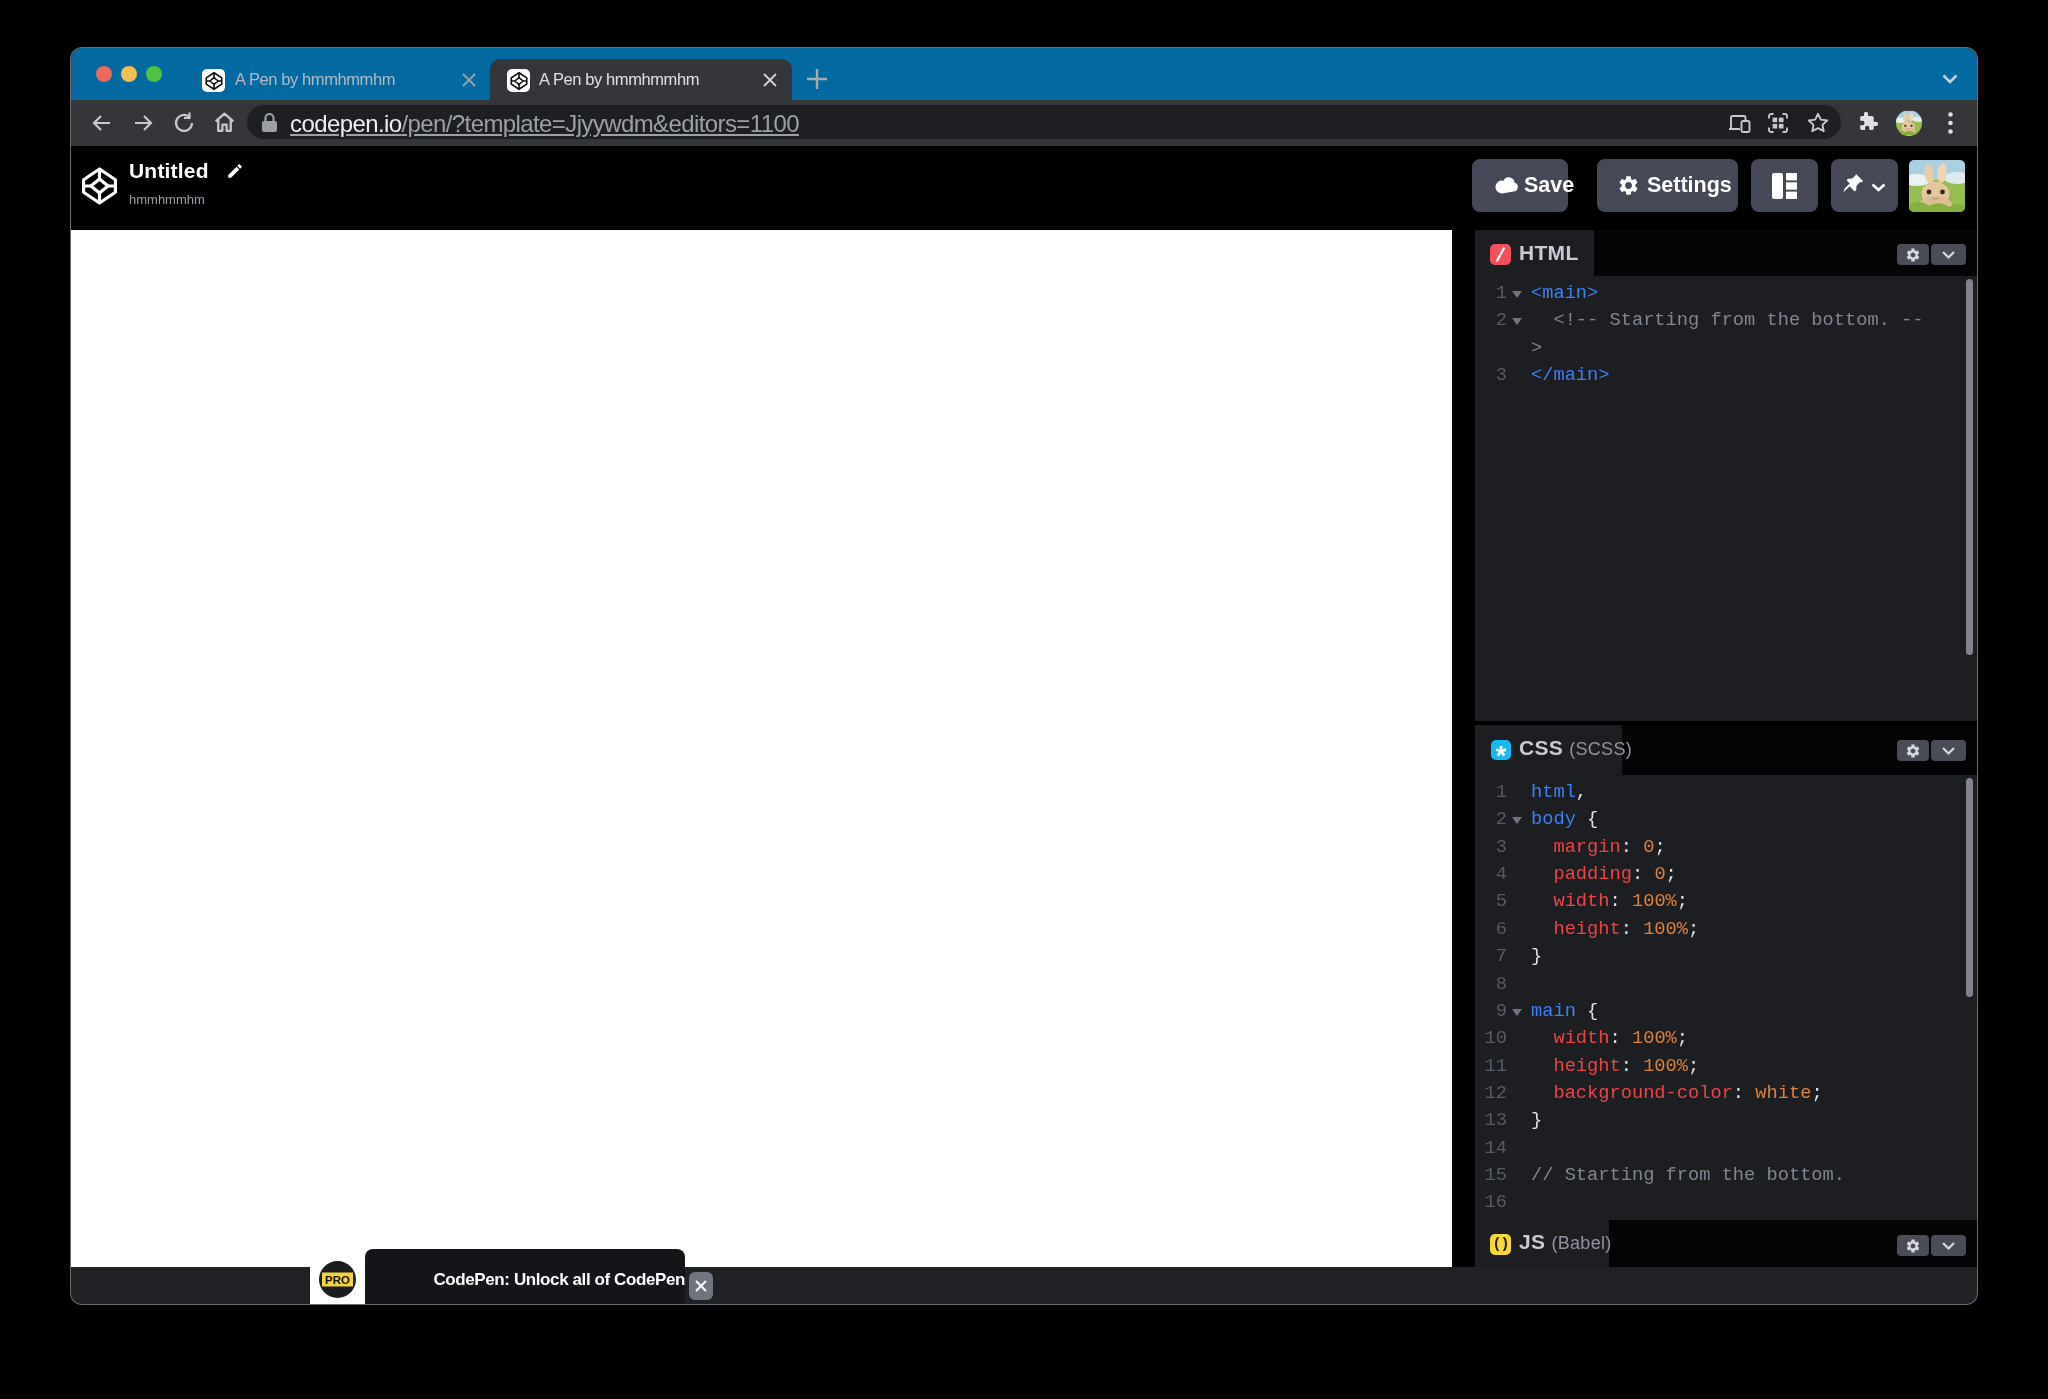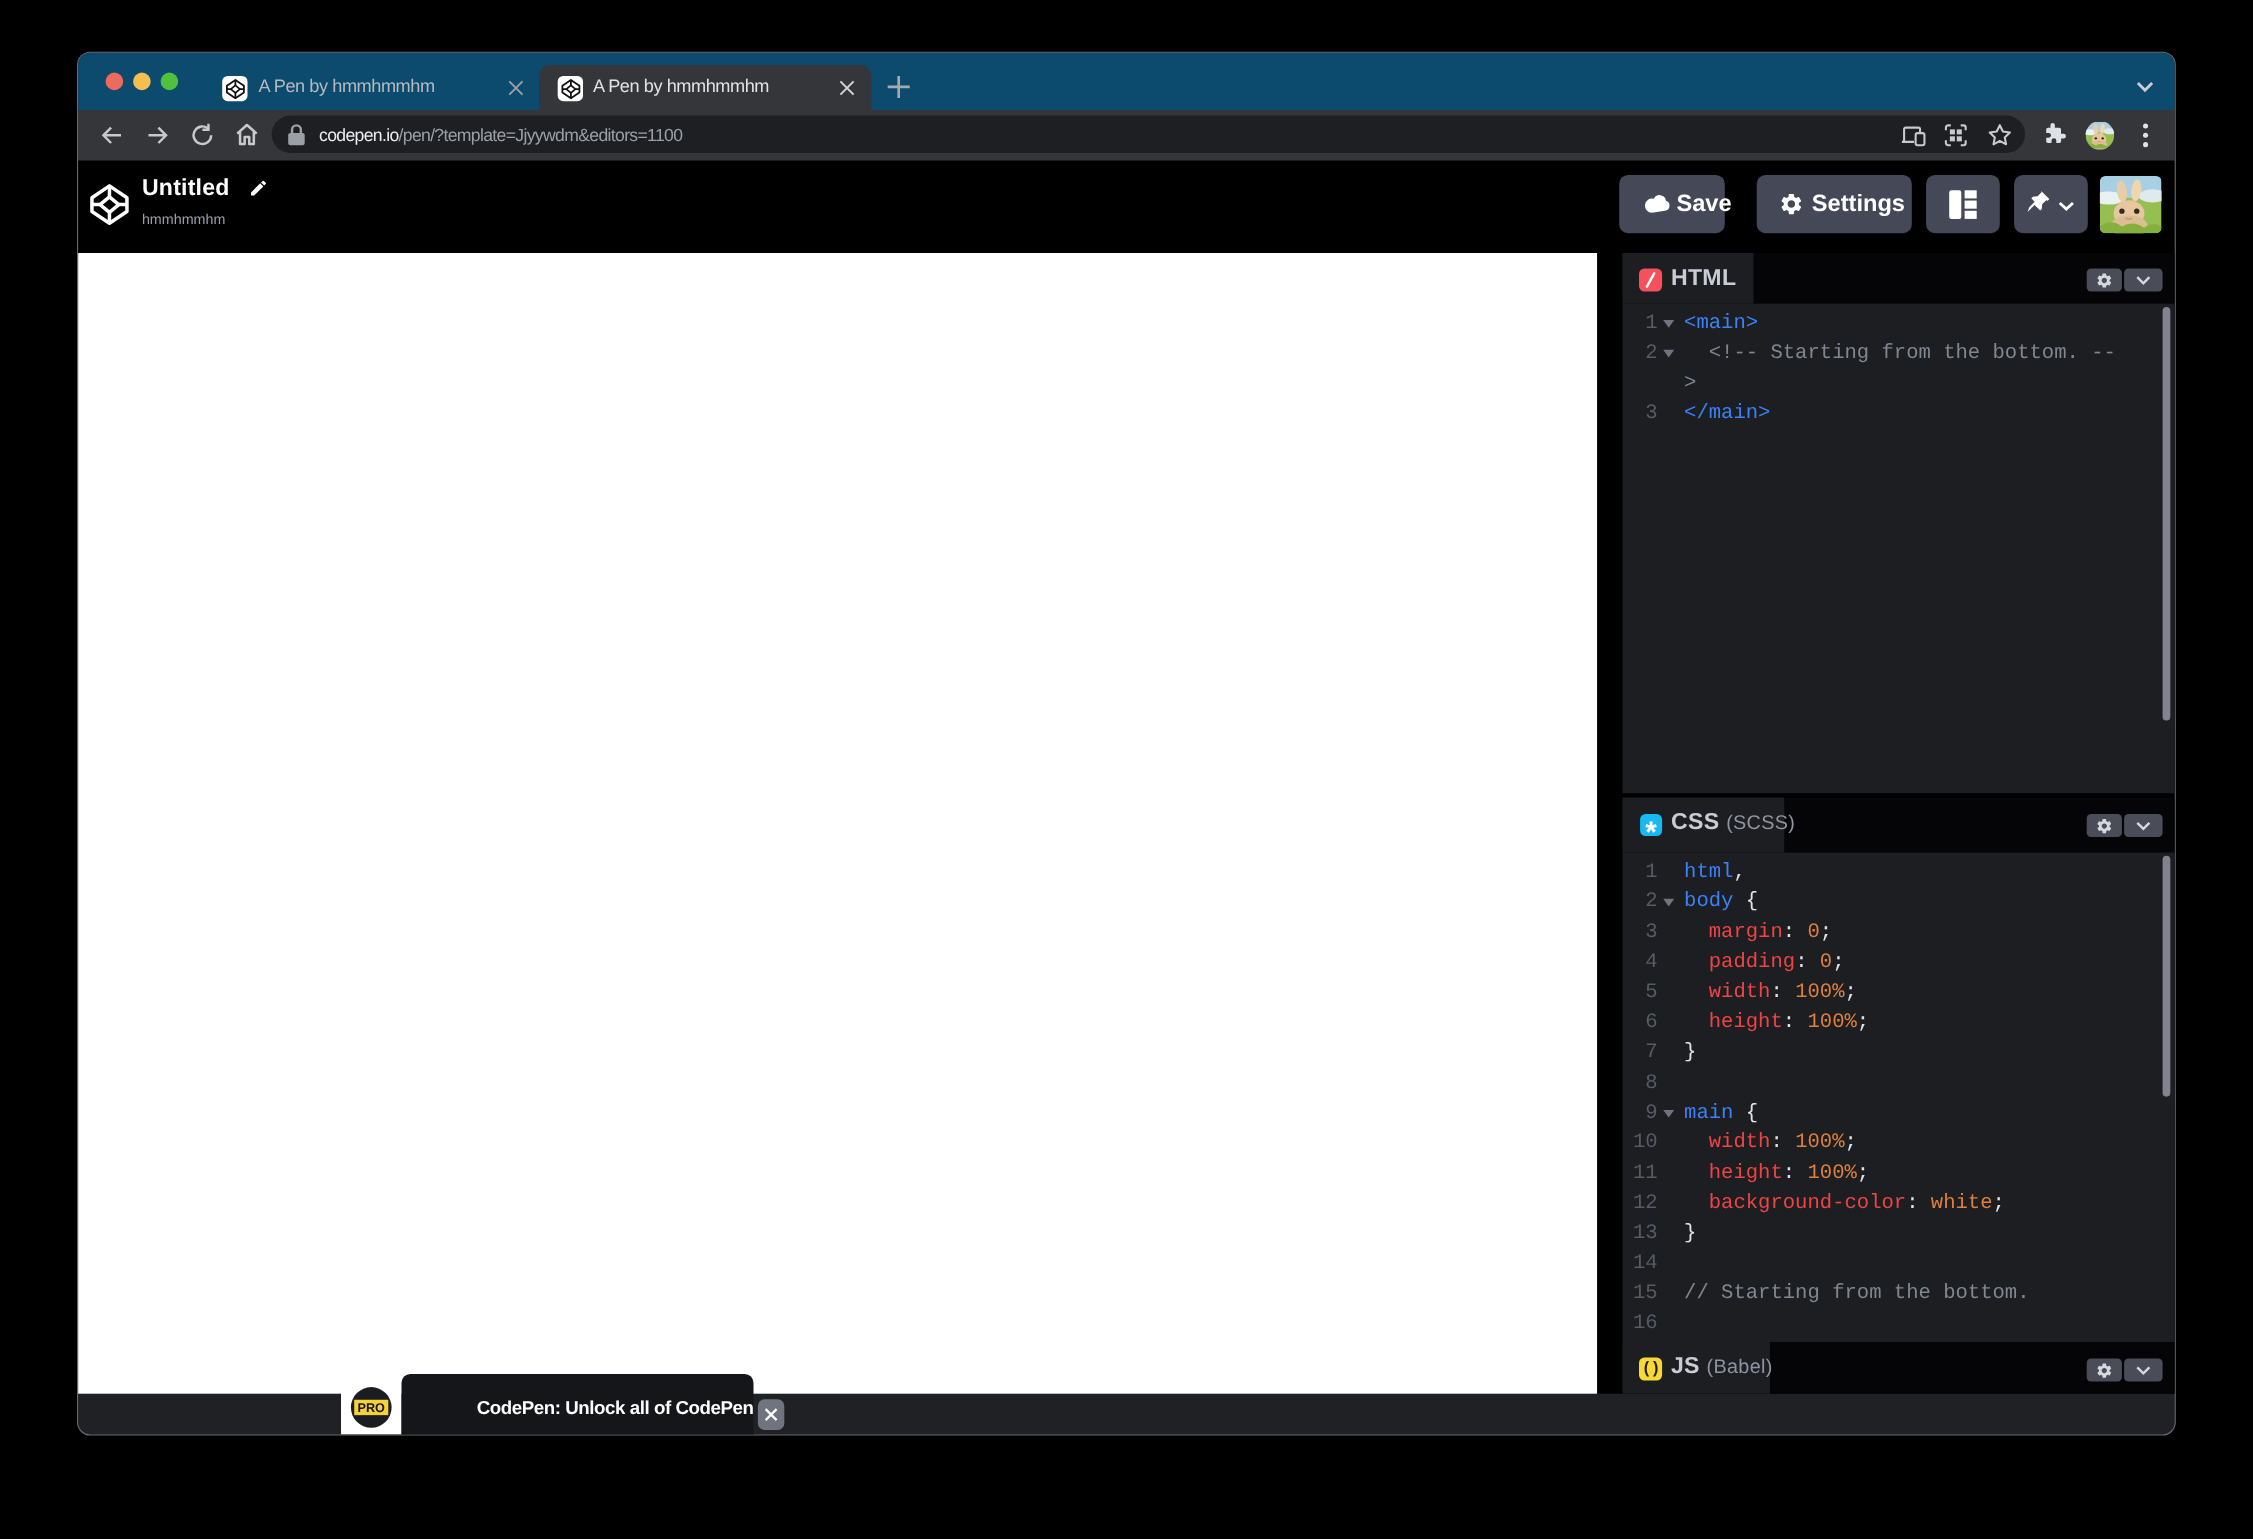--- a/index.html
+++ b/index.html
@@ -1,29 +1,29 @@
 <!DOCTYPE html>
 <html><head>
 <meta charset="utf-8">
 <style>
 html,body{margin:0;padding:0;background:#000;}
 body{width:2048px;height:1399px;position:relative;overflow:hidden;font-family:"Liberation Sans",sans-serif;}
 #win{position:absolute;left:71px;top:48px;width:1906px;height:1256px;background:#202124;border-radius:11px;box-shadow:0 0 0 1px #686b6f;overflow:hidden;}
 #win *{position:absolute;}
 
-#tabstrip{left:0;top:0;width:1906px;height:52px;background:#0c4a6e;}
+#tabstrip{left:0;top:0;width:1906px;height:52px;background:#0369a1;}
 .light{width:16px;height:16px;border-radius:50%;top:18px;}
 .tabtitle{font-size:16.5px;height:52px;line-height:53px;letter-spacing:-0.4px;top:5px;}
 .favbox{width:23px;height:23px;top:21px;background:#fff;border-radius:5px;}
 .favbox svg{left:2.5px;top:2.5px;}
 #tab2{left:419px;top:11px;width:302px;height:41px;background:#35363a;border-radius:10px 10px 0 0;}
 
 #toolbar{left:0;top:52px;width:1906px;height:46px;background:#35363a;}
 #pill{left:176px;top:57px;width:1594px;height:34px;border-radius:17px;background:#1e1f23;top:5px;}
-#urltext{left:219px;top:0px;height:46px;line-height:47px;font-size:16px;letter-spacing:-0.6px;color:#9aa0a6;white-space:pre;}
+#urltext{left:219px;top:0px;height:46px;line-height:47px;font-size:24px;letter-spacing:-0.6px;color:#9aa0a6;white-space:pre;text-decoration:underline;}
 #urltext b{color:#eceeef;font-weight:normal;position:static;}
 
 #cphead{left:0;top:98px;width:1906px;height:84px;background:#000;}
 #cphead .btn{background:#444857;border-radius:8px;top:13px;height:53px;color:#fff;font-weight:bold;font-size:21.5px;}
 .btnlabel{position:static;}
 #title{left:58px;top:13px;font-size:21px;font-weight:bold;color:#fff;letter-spacing:0.2px;}
 #subtitle{left:58px;top:46px;font-size:13px;color:#9b9eab;}
 
 #preview{left:0;top:182px;width:1381px;height:1037px;background:#fff;}
 #edcol{left:1381px;top:182px;width:525px;height:1037px;background:#000;}

